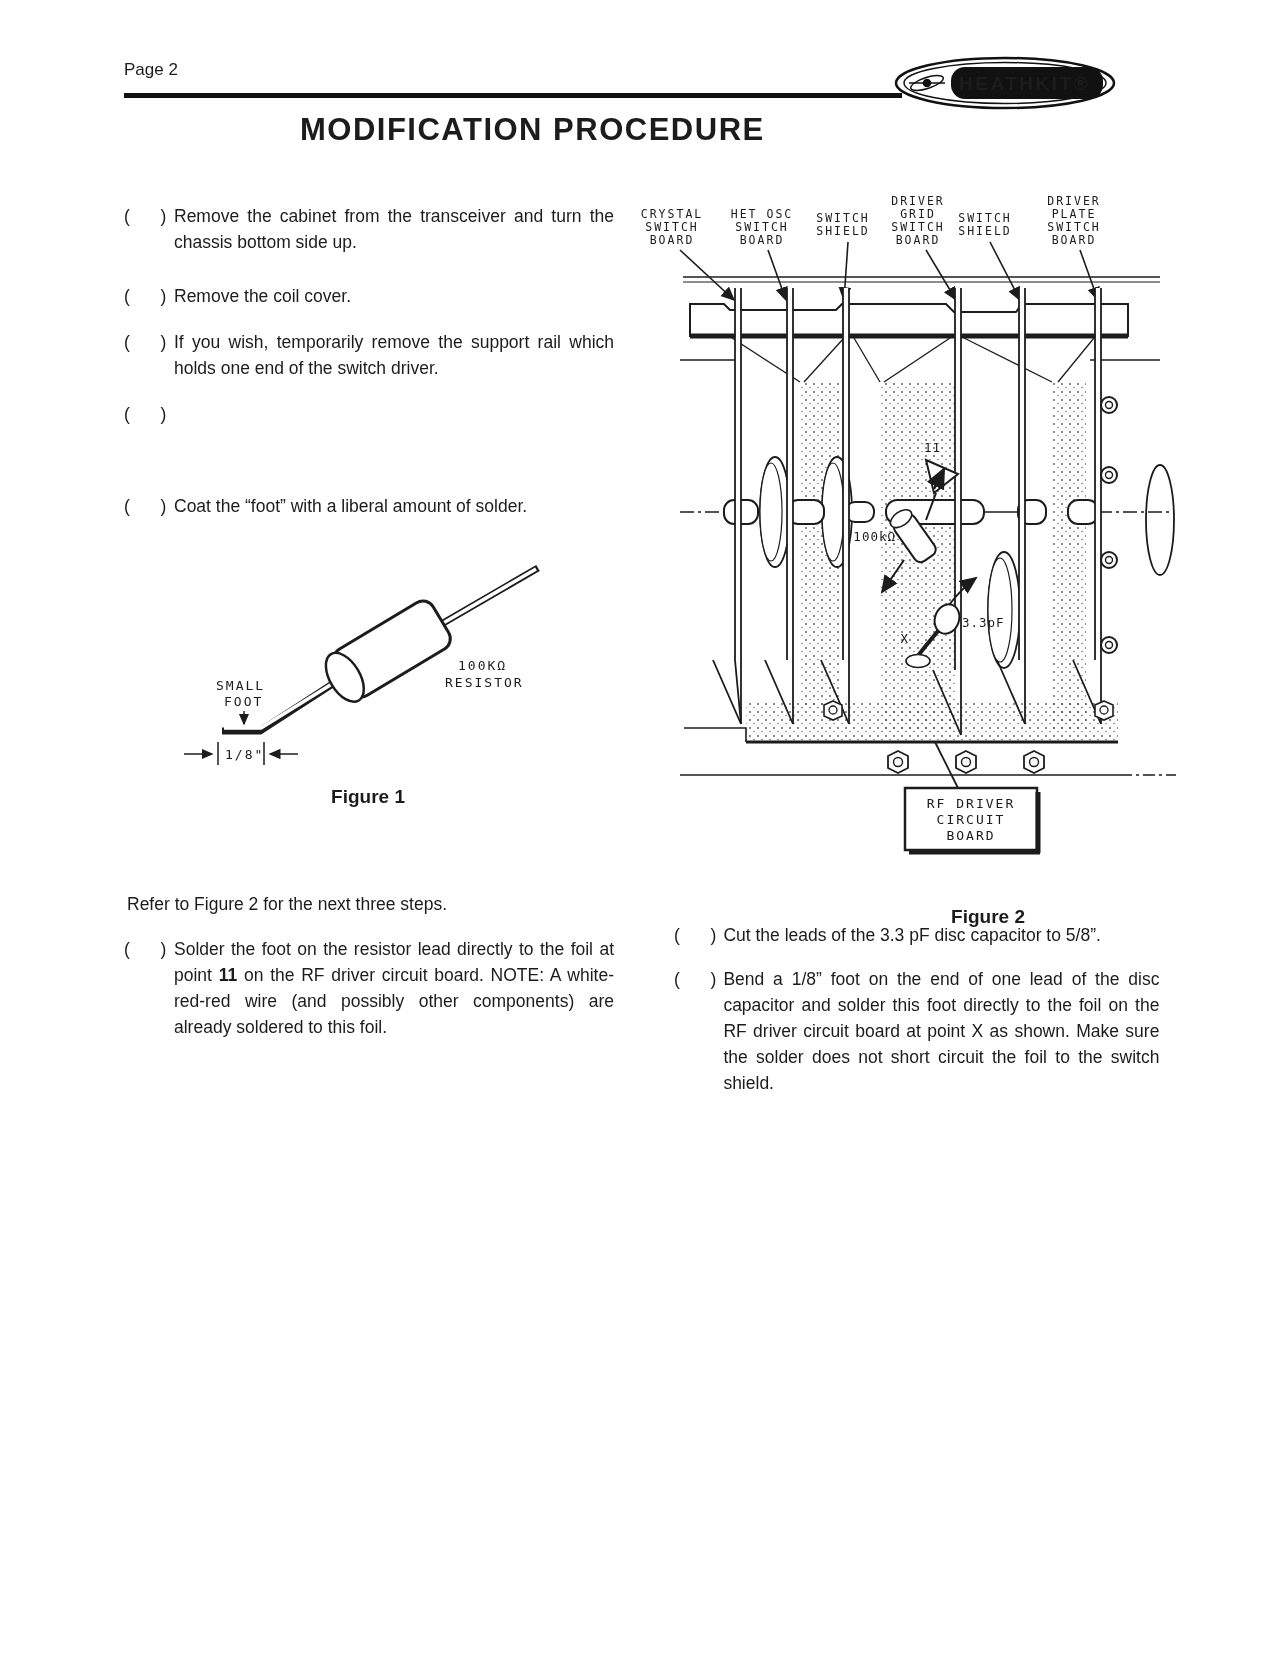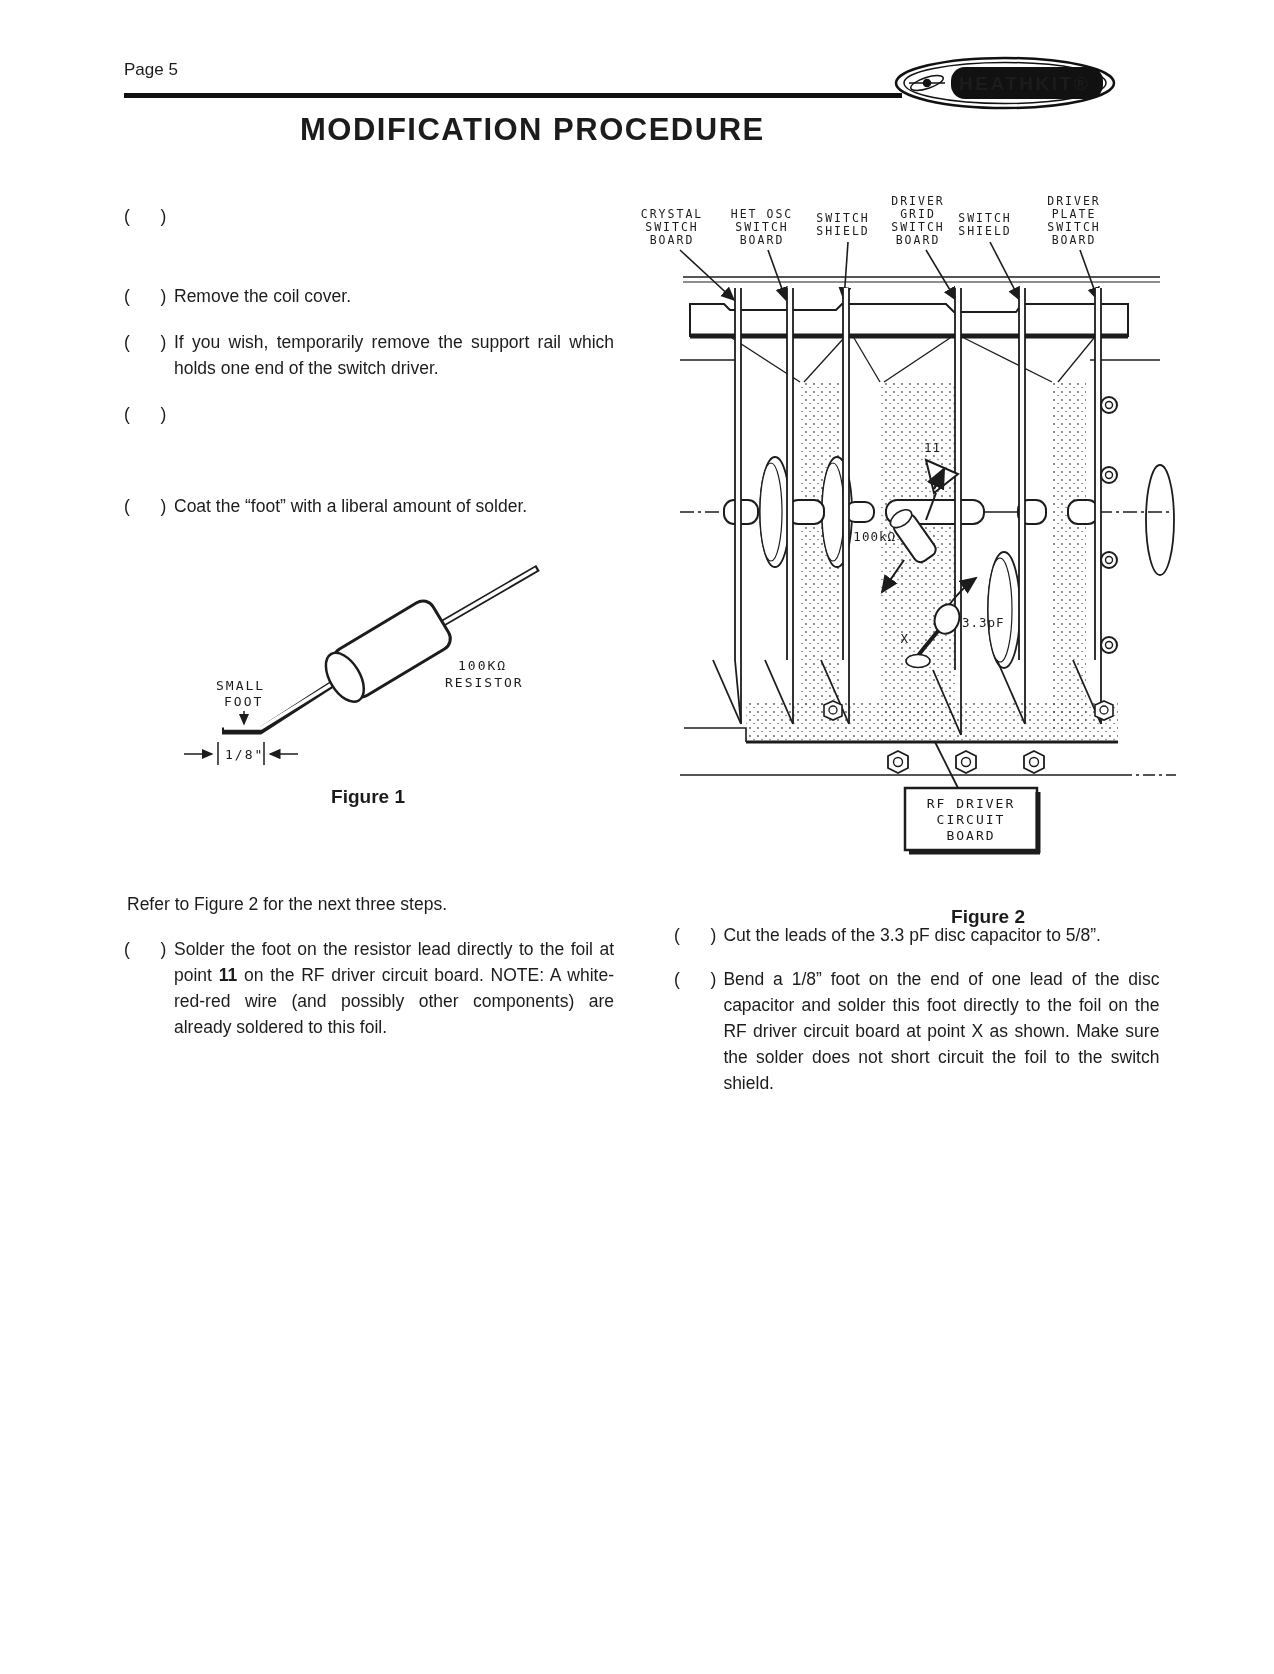--- a/index.html
+++ b/index.html
@@ -22,40 +22,41 @@
   .fig-part{font-family:"DejaVu Sans Mono",monospace;font-size:12.5px;letter-spacing:1px;}
   .fig1-label{font-family:"DejaVu Sans Mono",monospace;font-size:13px;letter-spacing:2px;}
   .box-label{font-family:"DejaVu Sans Mono",monospace;font-size:13px;letter-spacing:2px;}
   b.pt{font-weight:bold;}
 </style>
 </head>
 <body>
 
 <div id="page">
 
-  <div class="abs" id="page-num">Page 5</div>
+  <div class="abs" id="page-num">Page 2</div>
   <div class="abs" id="head-rule"></div>
   <div class="abs" id="logo">
     <svg width="224" height="54" viewBox="0 0 224 54">
       <ellipse cx="112" cy="27" rx="109" ry="25" fill="#fff" stroke="#111" stroke-width="2.5"></ellipse>
       <ellipse cx="112" cy="27" rx="101" ry="20.5" fill="#fff" stroke="#111" stroke-width="1.5"></ellipse>
       <rect x="58" y="11" width="152" height="32" rx="14" fill="#111"></rect>
       <g stroke="#111" fill="none" stroke-width="1.5">
         <ellipse cx="34" cy="27" rx="17" ry="5.5" transform="rotate(-18 34 27)"></ellipse>
         <line x1="16" y1="27" x2="52" y2="27"></line>
         <circle cx="34" cy="27" r="3.5" fill="#111"></circle>
       </g>
       <text x="66" y="34" font-family="Liberation Sans, sans-serif" font-size="19" font-weight="bold" letter-spacing="2.5" fill="#ffffff">HEATHKIT®</text>
     </svg>
   </div>
 
   <div class="abs" id="doc-title">MODIFICATION PROCEDURE</div>
 
   <div class="abs step" style="left:124px;top:203px;">
     <span class="cb">(  )</span>
+    <div class="stext">Remove the cabinet from the transceiver and turn the chassis bottom side up.</div>
   </div>
   <div class="abs step" style="left:124px;top:283px;">
     <span class="cb">(  )</span>
     <div class="stext">Remove the coil cover.</div>
   </div>
   <div class="abs step" style="left:124px;top:329px;">
     <span class="cb">(  )</span>
     <div class="stext">If you wish, temporarily remove the support rail which holds one end of the switch driver.</div>
   </div>
   <div class="abs step" style="left:124px;top:401px;">

